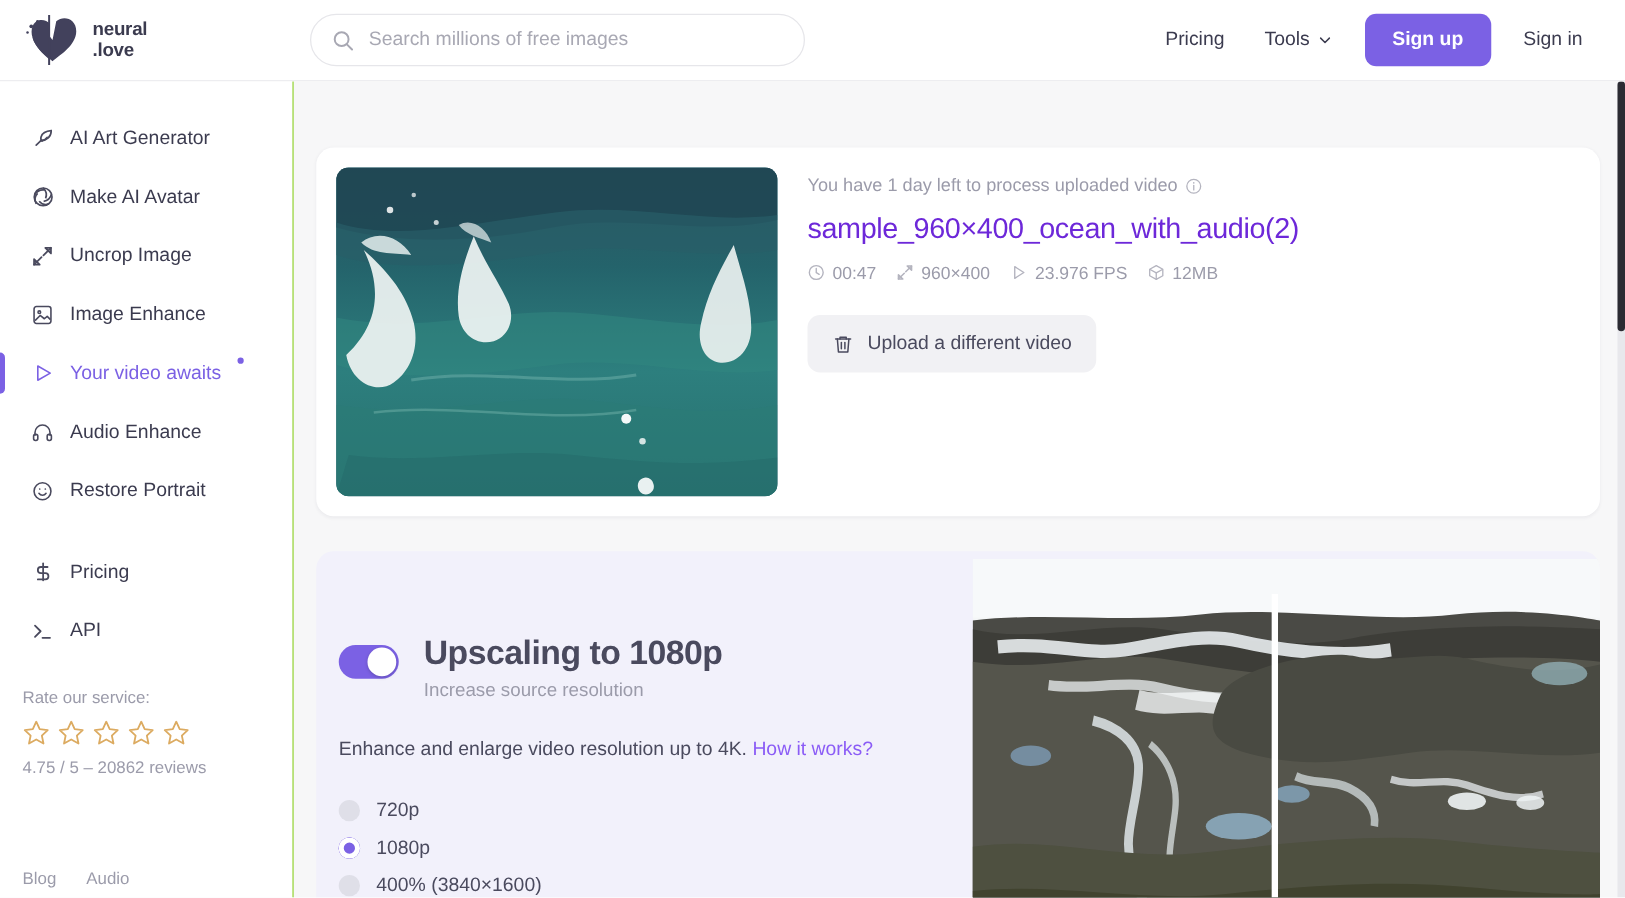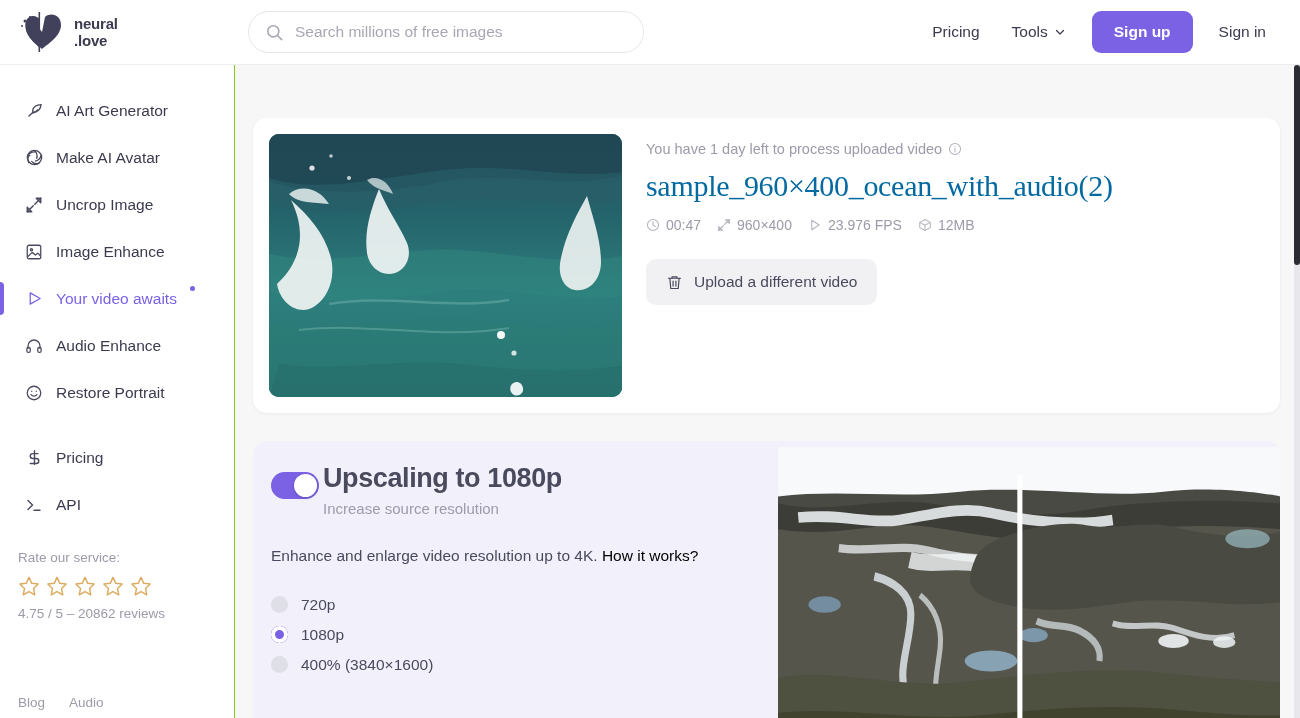--- a/index.html
+++ b/index.html
@@ -121,22 +121,22 @@
     background: #1d5c66;
   }
   .thumb svg { display: block; width: 100%; height: 100%; }
 
   .vinfo { padding-top: 7px; min-width: 0; }
   .notice {
     font-size: 14.5px; color: #9b9baa;
     display: flex; align-items: center; gap: 6px; margin-bottom: 12px;
   }
   .vtitle {
-    font-size: 30px; color: #0369a1; font-weight: normal;
-    letter-spacing: -0.3px; margin-bottom: 14px; white-space: nowrap; font-family: Liberation Serif, serif;
+    font-size: 23px; color: #6d28d9; font-weight: normal;
+    letter-spacing: -0.3px; margin-bottom: 14px; white-space: nowrap;
   }
   .meta { display: flex; align-items: center; gap: 16px; margin-bottom: 26px; }
   .meta-item {
     display: flex; align-items: center; gap: 6px;
     font-size: 14px; color: #9b9baa;
   }
   .btn-upload {
     background: #f1f1f4; border: none; border-radius: 10px;
     padding: 14px 20px; display: inline-flex; align-items: center; gap: 11px;
     font-size: 15.5px; color: #4a4a5e; cursor: pointer;
@@ -145,38 +145,38 @@
 
   
   .card2 {
     background: #f2f1fb;
     border-radius: 14px;
     display: flex;
     min-height: 300px;
     overflow: hidden;
   }
   .up-left { padding: 22px 20px 0 18px; width: 525px; flex: none; }
-  .up-head { display: flex; align-items: flex-start; gap: 4px; }
+  .up-head { display: flex; align-items: flex-start; gap: 20px; margin-top: 44px; }
   .toggle {
     width: 48px; height: 27px; border-radius: 14px;
     background: #7b61e4; position: relative; flex: none;
     margin-top: 9px; cursor: pointer;
   }
   .toggle::after {
     content: ""; position: absolute; right: 2px; top: 2px;
     width: 23px; height: 23px; border-radius: 50%; background: #fff;
     box-shadow: 0 1px 3px rgba(0,0,0,0.2);
   }
   .up-title { font-size: 27px; font-weight: bold; color: #4a4a5e; letter-spacing: -0.4px; }
   .up-sub { font-size: 15px; color: #9b9baa; margin-top: 6px; }
   .up-desc {
     font-size: 15.5px; color: #4a4a5e; line-height: 1.6;
     margin-top: 27px; max-width: 430px;
   }
-  .up-desc a { color: #000000; text-decoration: none; cursor: pointer; }
+  .up-desc a { color: #8b5cf6; text-decoration: none; cursor: pointer; }
   .radios { margin-top: 21px; }
   .radio-row {
     display: flex; align-items: center; gap: 13px;
     height: 30px; cursor: pointer;
   }
   .rd { width: 17px; height: 17px; border-radius: 50%; background: #dfdfe8; flex: none; }
   .rd.on {
     background: #7b61e4;
     box-shadow: inset 0 0 0 4px #fff, inset 0 0 0 9px #7b61e4;
   }

